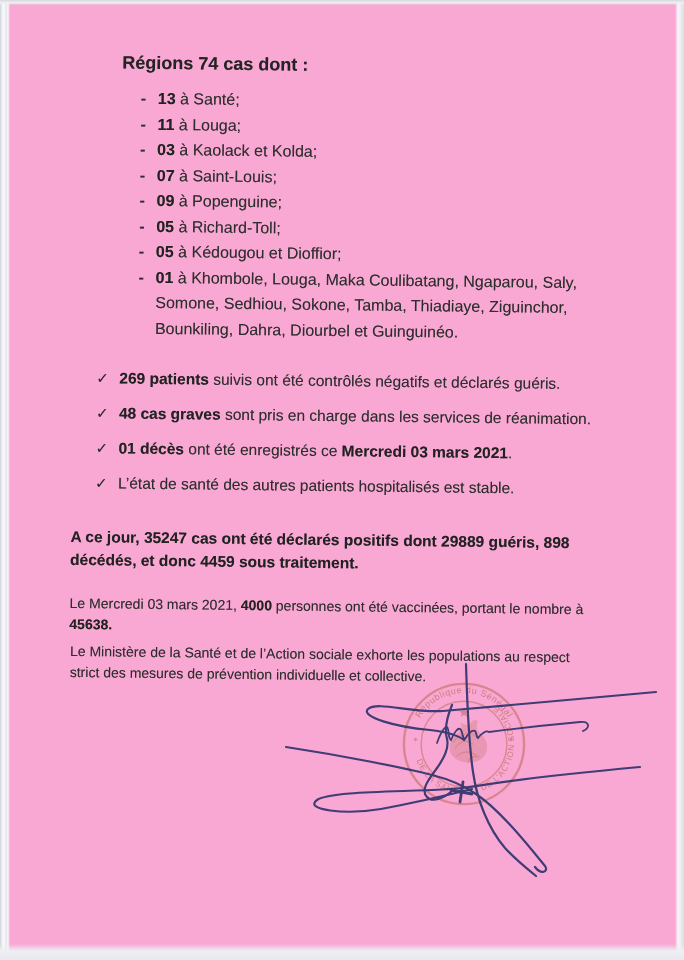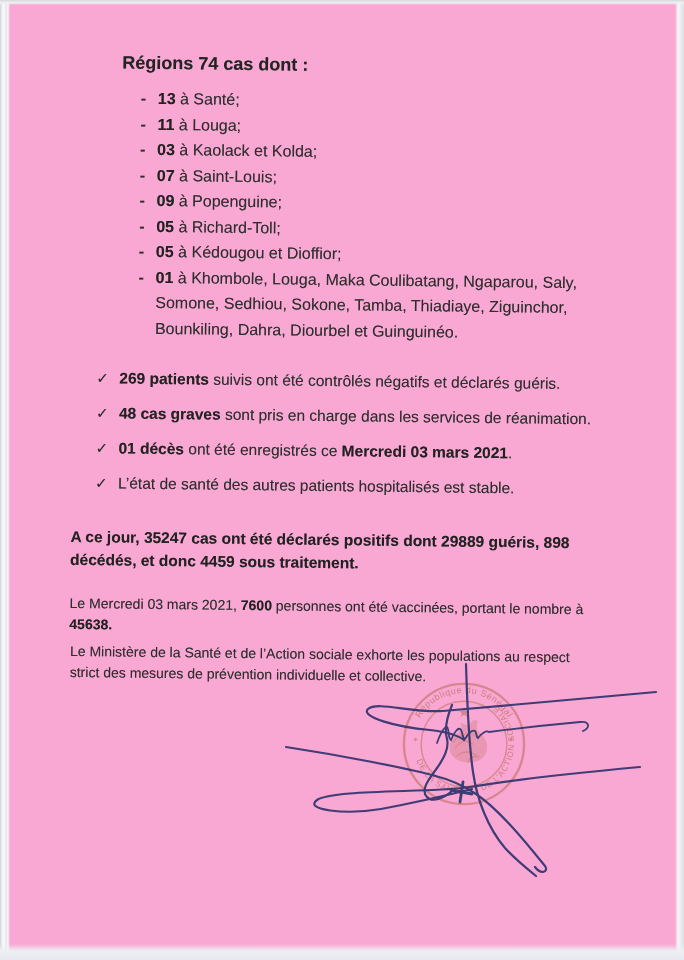--- a/index.html
+++ b/index.html
@@ -103,21 +103,21 @@
           <div class="check-text"><span>L’état de santé des autres patients hospitalisés est stable.</span></div>
         </div>
       </div>
 
     <div id="summary" class="b">
         <div class="line"><span class="b">A ce jour, 35247 cas ont été déclarés positifs dont 29889 guéris, 898</span></div>
         <div class="line"><span class="b">décédés, et donc 4459 sous traitement.</span></div>
       </div>
 
     <div id="vaccination">
-        <div class="line"><span>Le Mercredi 03 mars 2021, </span><span class="b">7600</span><span> personnes ont été vaccinées, portant le nombre à</span></div>
+        <div class="line"><span>Le Mercredi 03 mars 2021, </span><span class="b">4000</span><span> personnes ont été vaccinées, portant le nombre à</span></div>
         <div class="line"><span class="b">45638.</span></div>
       </div>
 
     <div id="closing">
         <div class="line"><span>Le Ministère de la Santé et de l’Action sociale exhorte les populations au respect</span></div>
         <div class="line"><span>strict des mesures de prévention individuelle et collective.</span></div>
       </div>
   </div>
 
   <svg id="stamp" viewBox="0 0 132 132">

